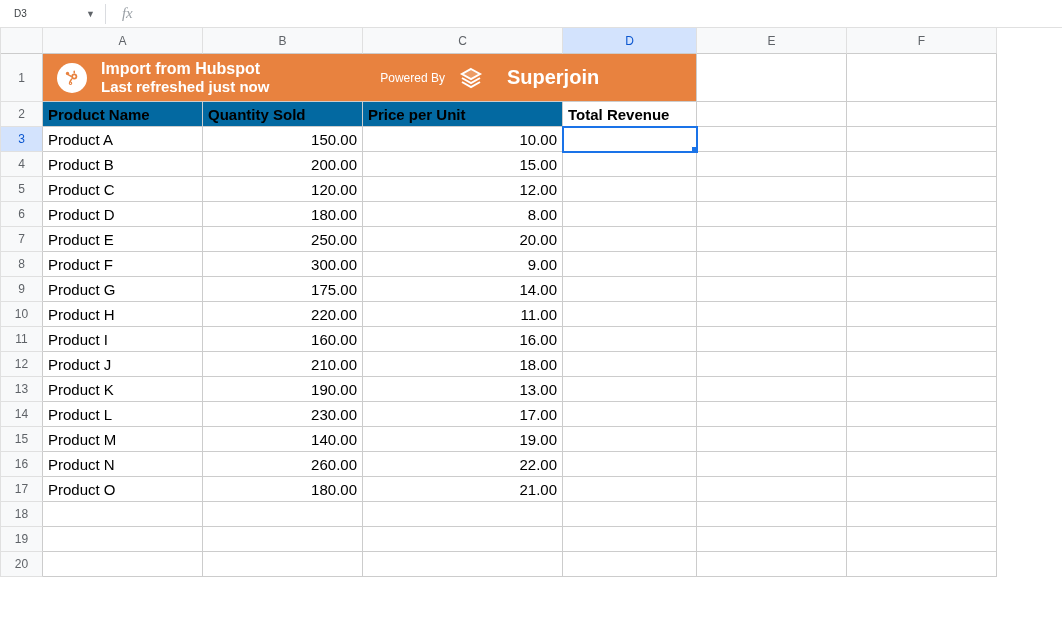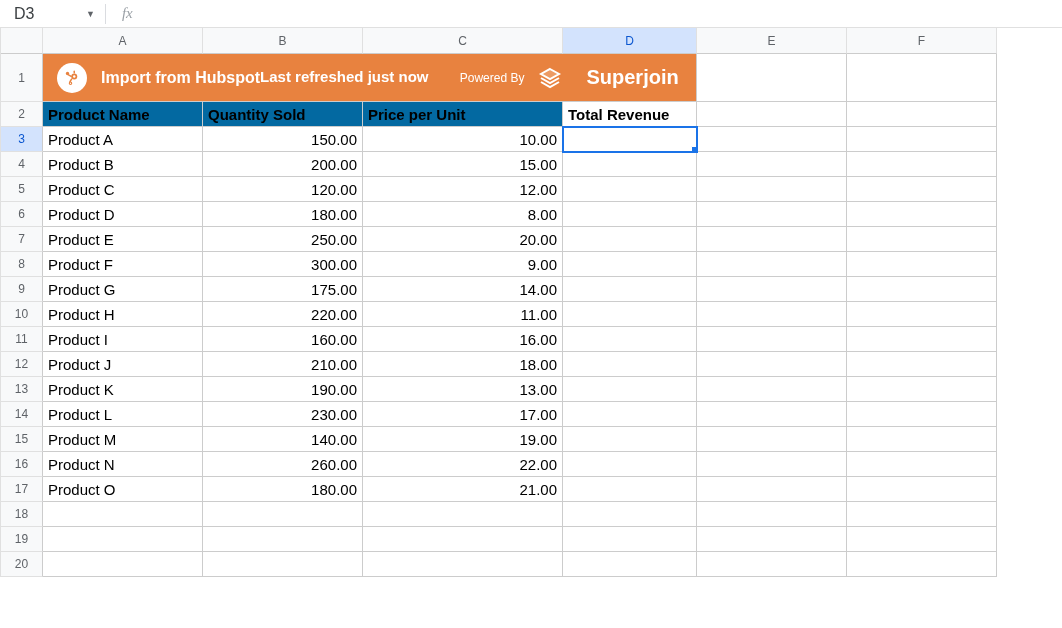--- a/index.html
+++ b/index.html
@@ -15,21 +15,21 @@
     display: flex;
     align-items: center;
     height: 28px;
     border-bottom: 1px solid #e0e0e0;
     padding-left: 10px;
     gap: 6px;
     background: #fff;
   }
   .name-box {
     width: 70px;
-    font-size: 16px;
+    font-size: 10px;
     color: #3c4043;
     padding: 2px 4px;
   }
   .name-dd {
     font-size: 9px;
     color: #5f6368;
   }
   .name-sep {
     width: 1px; height: 20px; background: #dadce0; margin: 0 4px;
   }
@@ -114,21 +114,21 @@
     gap: 14px;
     padding: 0 14px;
   }
   .banner .hs-badge {
     width: 30px; height: 30px; border-radius: 50%;
     background: #fff;
     display: flex; align-items: center; justify-content: center;
     flex-shrink: 0;
   }
   .banner .hs-badge svg { width: 18px; height: 18px; }
-  .banner .titles { display: flex; flex-direction: row; line-height: 1.2; }
+  .banner .titles { display: flex; flex-direction: column; line-height: 1.2; }
   .banner .t1 { font-weight: 700; font-size: 16px; }
   .banner .t2 { font-weight: 700; font-size: 15px; }
   .banner .spacer { flex: 0.5; }
   .banner .pow { font-size: 12px; font-weight: 400; }
   .banner .sj { display: flex; align-items: center; gap: 24px; }
   .banner .sj-txt { font-weight: 600; font-size: 20px; }
   .banner .sj svg { width: 24px; height: 24px; }
 
   .hdr-cell {
     background: #0369a1;

